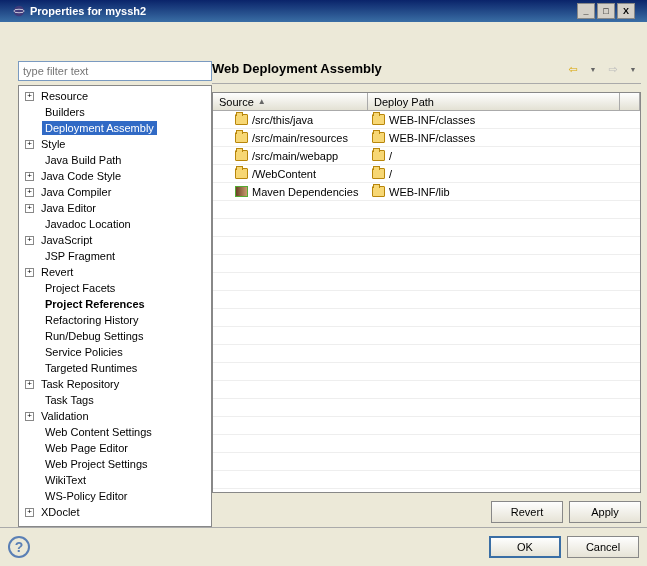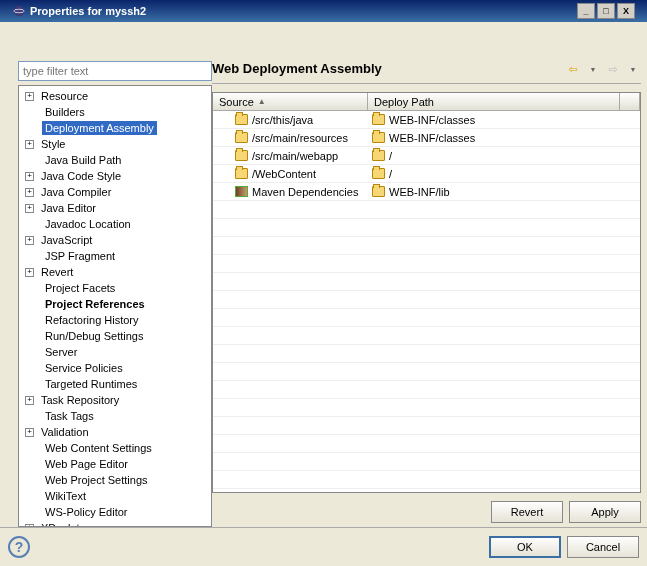--- a/index.html
+++ b/index.html
@@ -136,25 +136,20 @@
           <span class="label">Refactoring History</span>
         </div>
         <div class="tree-item" style="padding-left: 6px;">
           <span class="expander none" style="visibility: hidden;"></span>
           <span style="width: 4px; display: inline-block;"></span>
           <span class="label">Run/Debug Settings</span>
         </div>
         <div class="tree-item" style="padding-left: 6px;">
           <span class="expander none" style="visibility: hidden;"></span>
           <span style="width: 4px; display: inline-block;"></span>
-          <span class="label">Server</span>
-        </div>
-        <div class="tree-item" style="padding-left: 6px;">
-          <span class="expander none" style="visibility: hidden;"></span>
-          <span style="width: 4px; display: inline-block;"></span>
           <span class="label">Service Policies</span>
         </div>
         <div class="tree-item" style="padding-left: 6px;">
           <span class="expander none" style="visibility: hidden;"></span>
           <span style="width: 4px; display: inline-block;"></span>
           <span class="label">Targeted Runtimes</span>
         </div>
         <div class="tree-item" style="padding-left: 6px;">
           <span class="expander">+</span>
           <span class="label">Task Repository</span>

